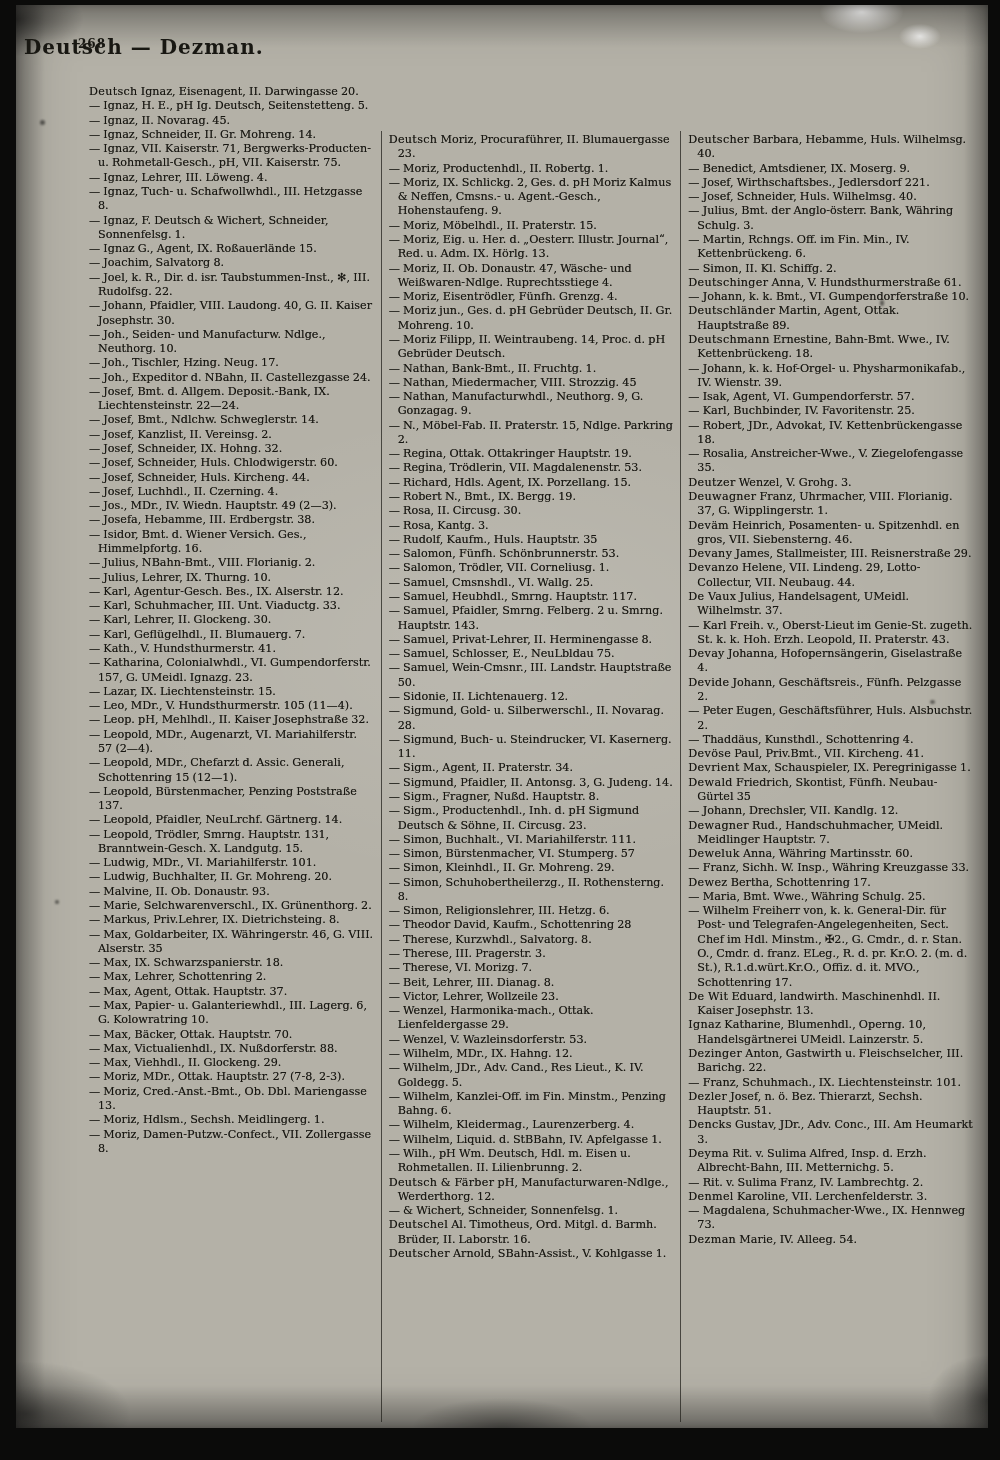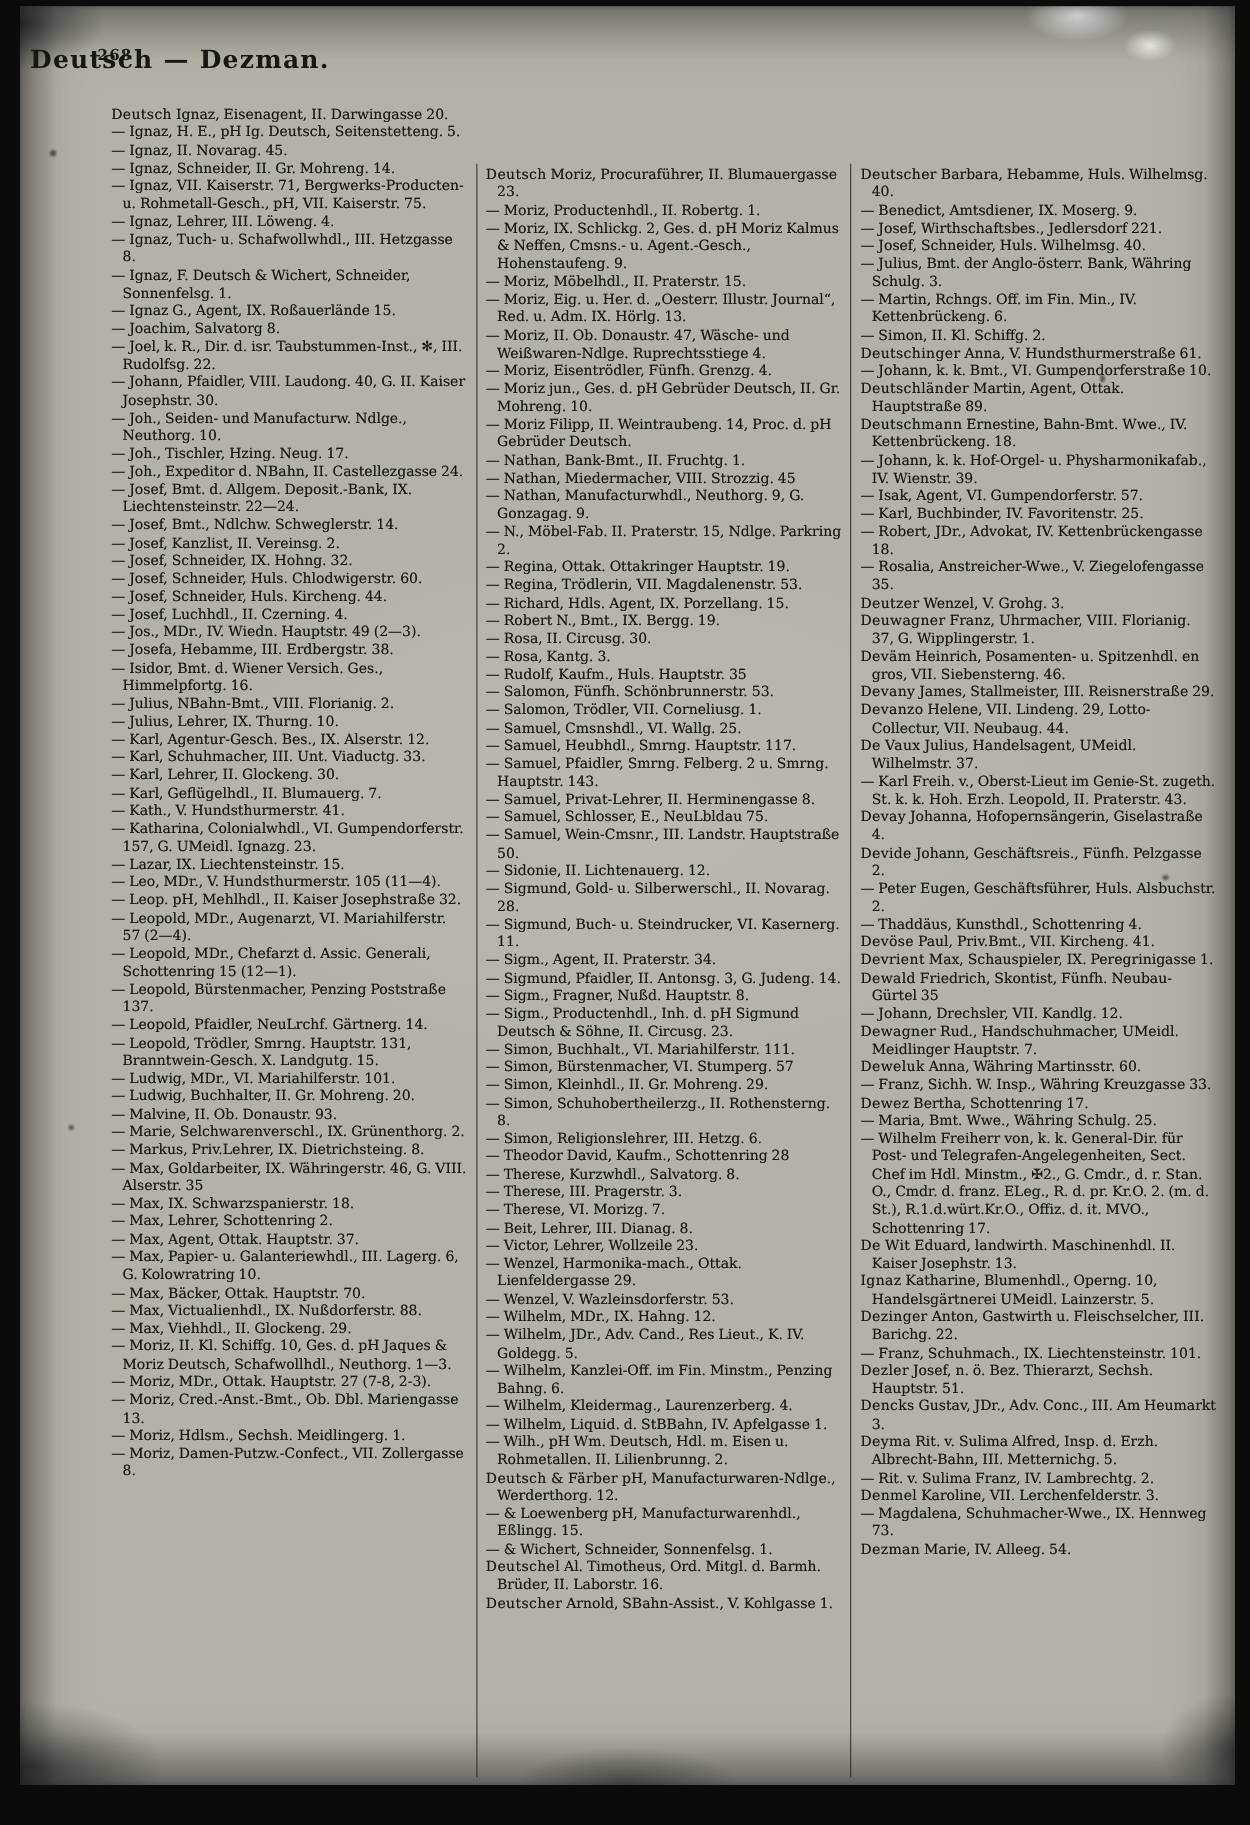--- a/index.html
+++ b/index.html
@@ -129,21 +129,20 @@
         <div class="entry">— Marie, Selchwarenverschl., IX. Grünenthorg. 2.</div>
         <div class="entry">— Markus, Priv.Lehrer, IX. Dietrichsteing. 8.</div>
         <div class="entry">— Max, Goldarbeiter, IX. Währingerstr. 46, G. VIII. Alserstr. 35</div>
         <div class="entry">— Max, IX. Schwarzspanierstr. 18.</div>
         <div class="entry">— Max, Lehrer, Schottenring 2.</div>
         <div class="entry">— Max, Agent, Ottak. Hauptstr. 37.</div>
         <div class="entry">— Max, Papier- u. Galanteriewhdl., III. Lagerg. 6, G. Kolowratring 10.</div>
         <div class="entry">— Max, Bäcker, Ottak. Hauptstr. 70.</div>
         <div class="entry">— Max, Victualienhdl., IX. Nußdorferstr. 88.</div>
         <div class="entry">— Max, Viehhdl., II. Glockeng. 29.</div>
-        <div class="entry">— Moriz, II. Kl. Schiffg. 10, Ges. d. pH Jaques &amp; Moriz Deutsch, Schafwollhdl., Neuthorg. 1—3.</div>
         <div class="entry">— Moriz, MDr., Ottak. Hauptstr. 27 (7-8, 2-3).</div>
         <div class="entry">— Moriz, Cred.-Anst.-Bmt., Ob. Dbl. Mariengasse 13.</div>
         <div class="entry">— Moriz, Hdlsm., Sechsh. Meidlingerg. 1.</div>
         <div class="entry">— Moriz, Damen-Putzw.-Confect., VII. Zollergasse 8.</div>
       </div>
     <div class="col">
         <div class="entry"><span class="surname">Deutsch</span> Moriz, Procuraführer, II. Blumauergasse 23.</div>
         <div class="entry">— Moriz, Productenhdl., II. Robertg. 1.</div>
         <div class="entry">— Moriz, IX. Schlickg. 2, Ges. d. pH Moriz Kalmus &amp; Neffen, Cmsns.- u. Agent.-Gesch., Hohenstaufeng. 9.</div>
         <div class="entry">— Moriz, Möbelhdl., II. Praterstr. 15.</div>
@@ -191,21 +190,20 @@
         <div class="entry">— Victor, Lehrer, Wollzeile 23.</div>
         <div class="entry">— Wenzel, Harmonika-mach., Ottak. Lienfeldergasse 29.</div>
         <div class="entry">— Wenzel, V. Wazleinsdorferstr. 53.</div>
         <div class="entry">— Wilhelm, MDr., IX. Hahng. 12.</div>
         <div class="entry">— Wilhelm, JDr., Adv. Cand., Res Lieut., K. IV. Goldegg. 5.</div>
         <div class="entry">— Wilhelm, Kanzlei-Off. im Fin. Minstm., Penzing Bahng. 6.</div>
         <div class="entry">— Wilhelm, Kleidermag., Laurenzerberg. 4.</div>
         <div class="entry">— Wilhelm, Liquid. d. StBBahn, IV. Apfelgasse 1.</div>
         <div class="entry">— Wilh., pH Wm. Deutsch, Hdl. m. Eisen u. Rohmetallen. II. Lilienbrunng. 2.</div>
         <div class="entry"><span class="surname">Deutsch &amp; Färber</span> pH, Manufacturwaren-Ndlge., Werderthorg. 12.</div>
-        <div class="entry">— &amp; Loewenberg pH, Manufacturwarenhdl., Eßlingg. 15.</div>
         <div class="entry">— &amp; Wichert, Schneider, Sonnenfelsg. 1.</div>
         <div class="entry"><span class="surname">Deutschel</span> Al. Timotheus, Ord. Mitgl. d. Barmh. Brüder, II. Laborstr. 16.</div>
         <div class="entry"><span class="surname">Deutscher</span> Arnold, SBahn-Assist., V. Kohlgasse 1.</div>
       </div>
     <div class="col">
         <div class="entry"><span class="surname">Deutscher</span> Barbara, Hebamme, Huls. Wilhelmsg. 40.</div>
         <div class="entry">— Benedict, Amtsdiener, IX. Moserg. 9.</div>
         <div class="entry">— Josef, Wirthschaftsbes., Jedlersdorf 221.</div>
         <div class="entry">— Josef, Schneider, Huls. Wilhelmsg. 40.</div>
         <div class="entry">— Julius, Bmt. der Anglo-österr. Bank, Währing Schulg. 3.</div>

